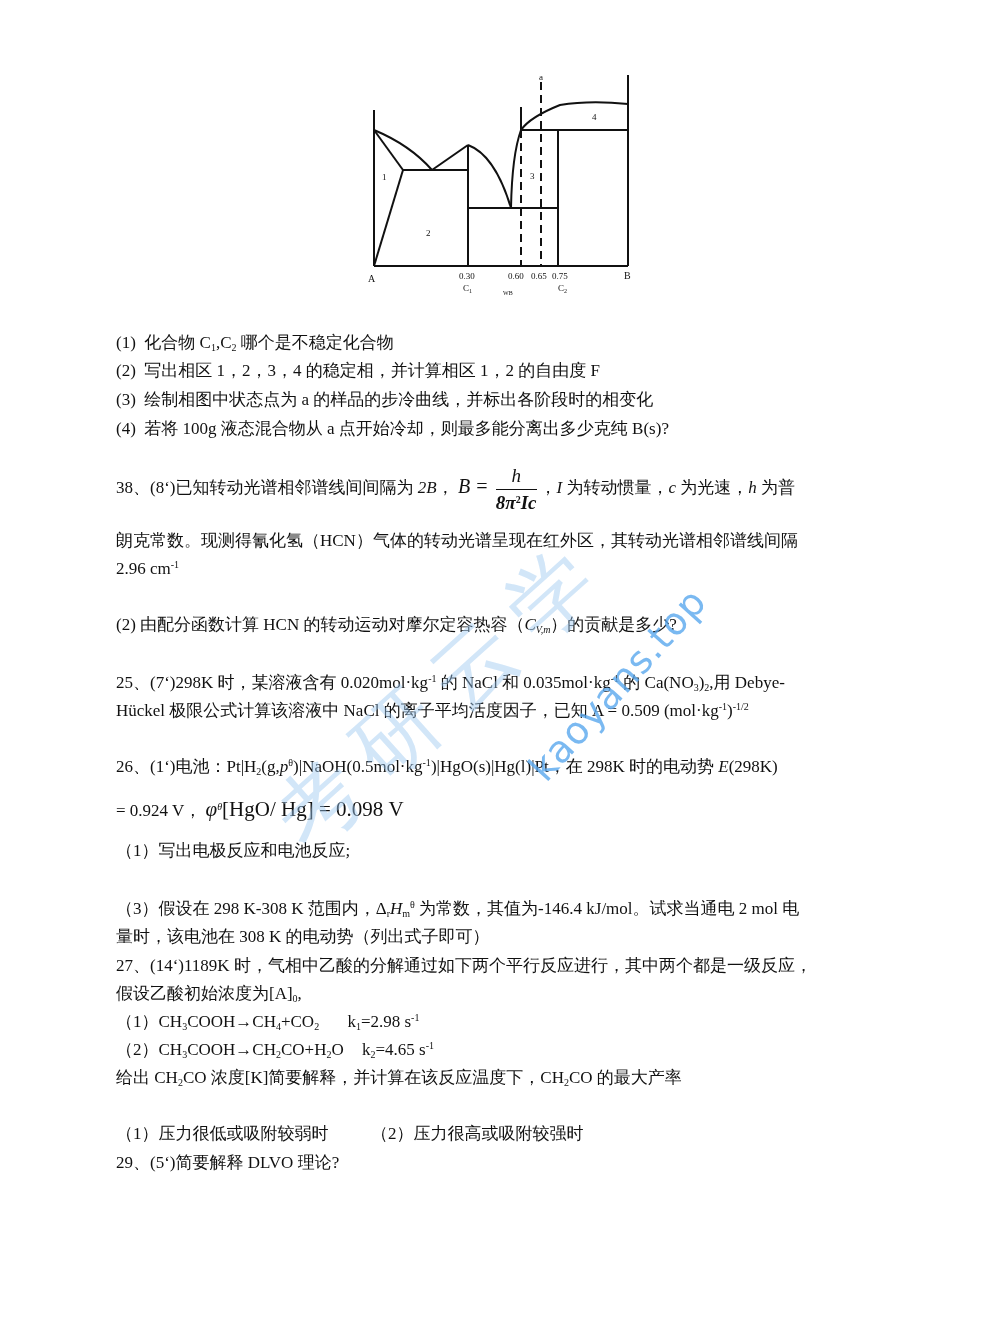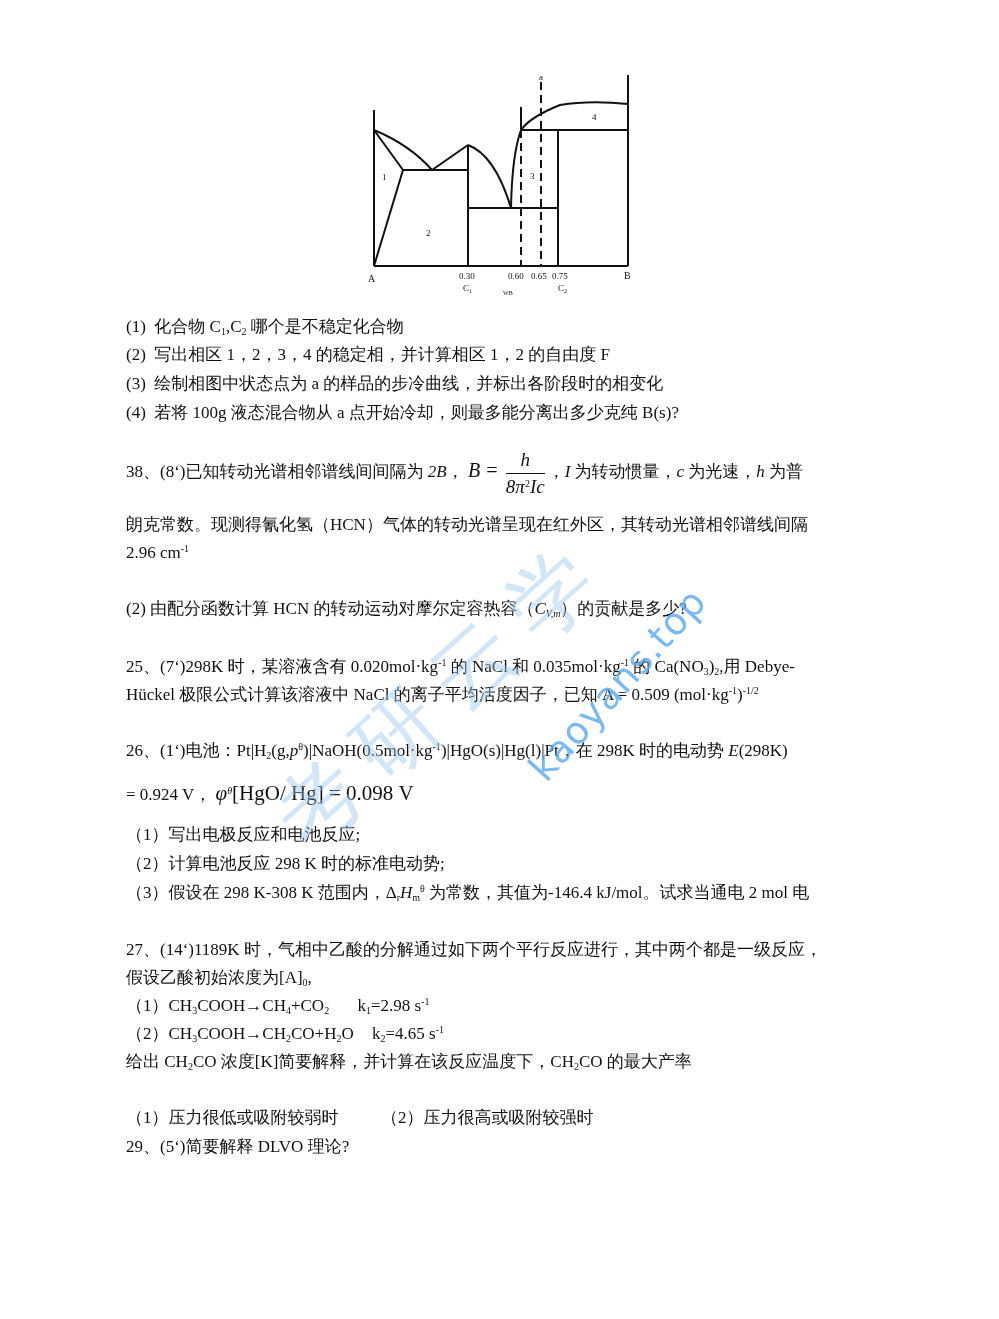--- a/index.html
+++ b/index.html
@@ -1,26 +1,26 @@
 <!DOCTYPE html>
 <html><head>
 <meta charset="utf-8">
 <style>
   html, body { margin:0; padding:0; background:#ffffff; }
   body { width:999px; height:1319px; position:relative; overflow:hidden;
          font-family:"Liberation Serif","DejaVu Serif",serif; color:#111; }
   .page { position:absolute; left:0; top:0; width:999px; height:1319px; }
   .diagram { position:absolute; left:360px; top:70px; width:290px; height:230px; }
-  .line { position:absolute; left:126px; font-size:17px; line-height:22px; white-space:nowrap; }
+  .line { position:absolute; left:116px; font-size:17px; line-height:22px; white-space:nowrap;margin-top:16px; }
   sub, sup { font-size:10px; line-height:0; }
   sup { vertical-align:6px; } sub { vertical-align:-3px; }
   .it { font-style:italic; }
   .frac { display:inline-block; vertical-align:middle; text-align:center; margin:0 3px; }
   .frac .num { display:block; border-bottom:1px solid #111; padding:0 4px; font-style:italic; font-size:19px; line-height:26px; }
-  .frac .den { display:block; font-size:19px; line-height:26px; }
+  .frac .den { display:block; font-size:19px; line-height:26px;font-weight:bold; }
   .wm { position:absolute; color:#9cc8f0; pointer-events:none; opacity:0.75; }
   .wm-url { left:520px; top:760px; font-family:"DejaVu Sans",sans-serif; font-size:38px;
             transform:rotate(-48deg); transform-origin:left top; letter-spacing:1px; color:#5aa8ee; opacity:0.8; }
   .wm-cn { left:250px; top:790px; font-family:"DejaVu Sans",sans-serif; font-size:84px;
            transform:rotate(-42deg); transform-origin:left top; letter-spacing:20px; opacity:0.45; }
 </style>
 </head>
 <body>
 
 <div class="page">
@@ -119,24 +119,24 @@
   </div>
 
   <div class="line" style="top:740px">
     <span>26、(1‘)电池：Pt|H</span><sub>2</sub><span>(g,</span><span class="it">p</span><sup>θ</sup><span>)|NaOH(0.5mol·kg</span><sup>-1</sup><span>)|HgO(s)|Hg(l)|Pt，在 298K 时的电动势 </span><span class="it">E</span><span>(298K)</span>
   </div>
   <div class="line" style="top:782px">
     <span>= 0.924 V，</span>
     <span style="font-size:21px"><span class="it">φ</span><sup class="it">θ</sup><span>[HgO/ Hg] = 0.098 V</span></span>
   </div>
   <div class="line" style="top:824px">（1）写出电极反应和电池反应;</div>
-  <div class="line" style="top:853px">（2）计算电池反应 298 K 时的标准电动势;</div>
   <div class="line" style="top:882px">
     <span>（3）假设在 298 K-308 K 范围内，Δ</span><sub>r</sub><span class="it">H</span><sub>m</sub><sup>θ</sup><span> 为常数，其值为-146.4 kJ/mol。试求当通电 2 mol 电</span>
   </div>
+  <div class="line" style="top:910px">量时，该电池在 308 K 的电动势（列出式子即可）</div>
 
   <div class="line" style="top:939px">27、(14‘)1189K 时，气相中乙酸的分解通过如下两个平行反应进行，其中两个都是一级反应，</div>
   <div class="line" style="top:967px">
     <span>假设乙酸初始浓度为[A]</span><sub>0</sub><span>,</span>
   </div>
   <div class="line" style="top:995px">
     <span>（1）</span><span>CH</span><sub>3</sub><span>COOH→CH</span><sub>4</sub><span>+CO</span><sub>2</sub>
     <span style="display:inline-block;width:24px"></span><span>k</span><sub>1</sub><span>=2.98 s</span><sup>-1</sup>
   </div>
   <div class="line" style="top:1023px">

